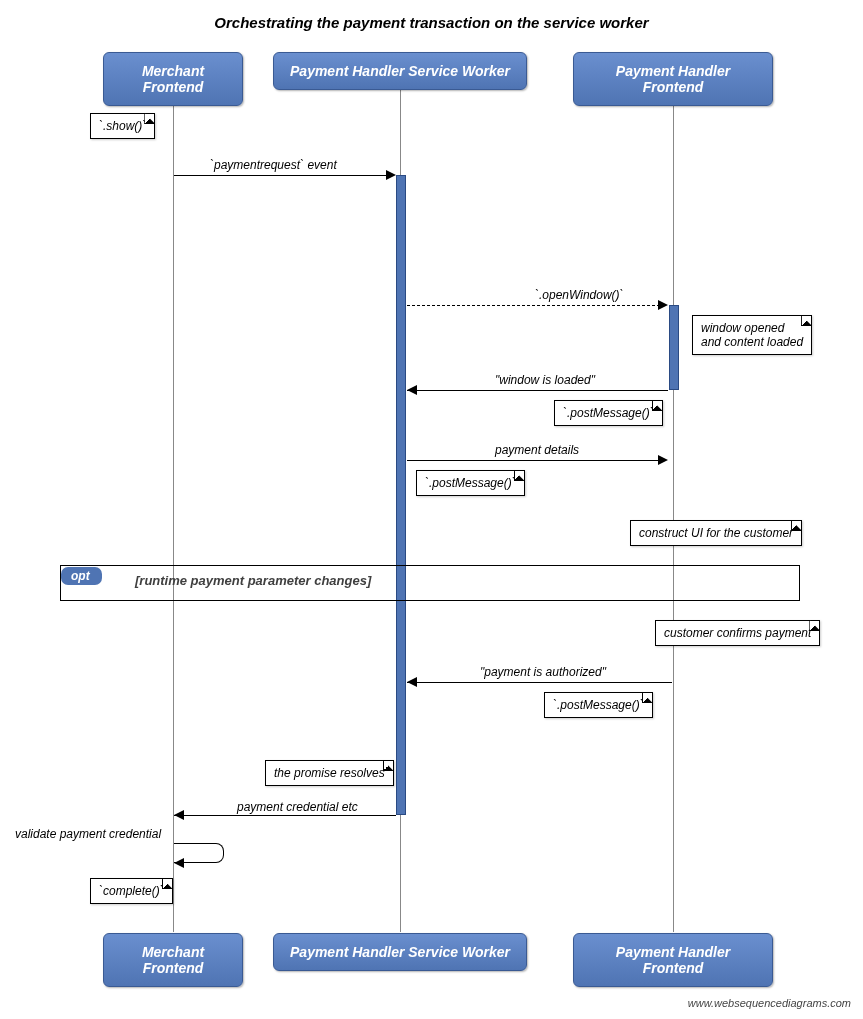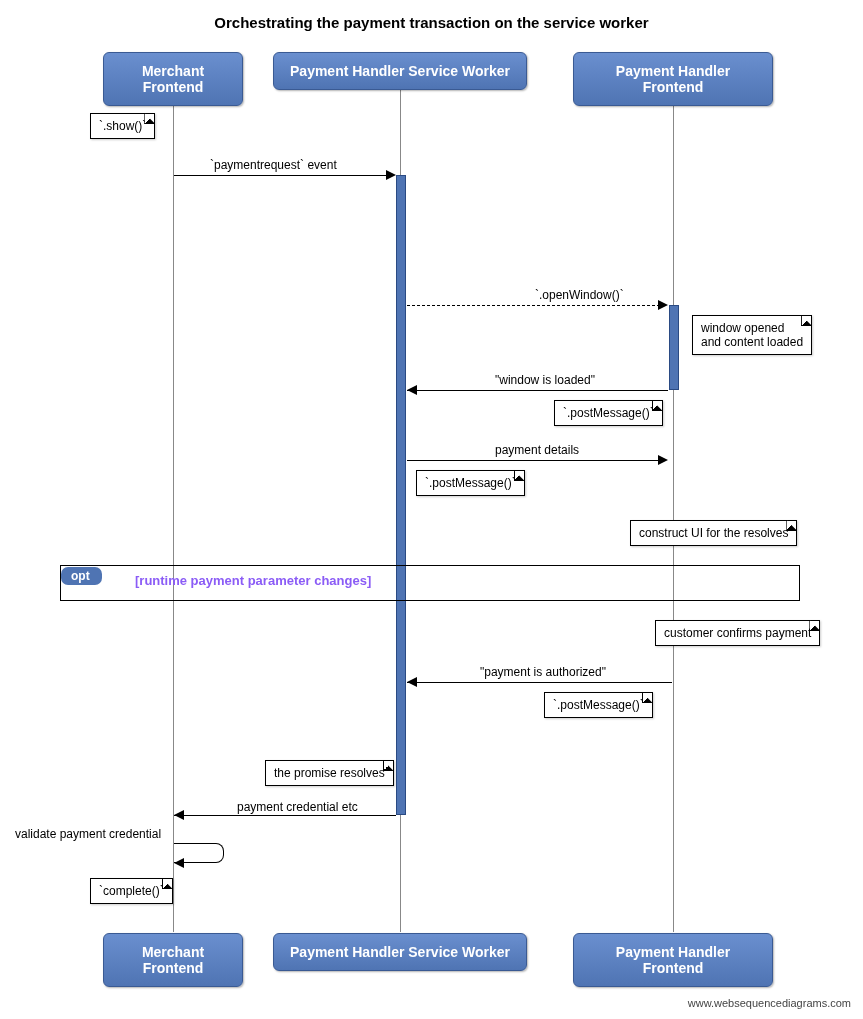--- a/index.html
+++ b/index.html
@@ -8,20 +8,21 @@
     font-size: 13px;
     background: #fff;
     margin: 0;
     padding: 0;
   }
   #canvas {
     position: relative;
     width: 863px;
     height: 1019px;
     background: #fff;
+    font-style: italic;
   }
   .title {
     position: absolute;
     width: 100%;
     text-align: center;
     font-weight: bold;
     font-size: 15px;
     color: #000;
   }
   .participant {
@@ -100,21 +101,21 @@
     color: #fff;
     font-weight: bold;
     font-size: 12px;
     padding: 2px 12px 2px 10px;
     border-radius: 0 10px 10px 0;
   }
   .opt-guard {
     position: absolute;
     font-size: 13px;
     font-weight: bold;
-    color: #8b5cf6;
+    color: #404040;
   }
   .self-loop {
     position: absolute;
     border: 1px solid #000;
     border-left: none;
     border-radius: 0 8px 8px 0;
   }
   .watermark {
     position: absolute;
     font-size: 11px;
@@ -164,21 +165,21 @@
   <div class="arrow-head-l" style="left:407px; top:385px;"></div>
 
   <div class="note" style="left:554px; top:400px;">`.postMessage()`</div>
 
   <div class="msg-label" style="left:495px; top:443px;">payment details</div>
   <div class="arrow" style="left:407px; top:460px; width:258px;"></div>
   <div class="arrow-head-r" style="left:658px; top:455px;"></div>
 
   <div class="note" style="left:416px; top:470px;">`.postMessage()`</div>
 
-  <div class="note" style="left:630px; top:520px;">construct UI for the resolves</div>
+  <div class="note" style="left:630px; top:520px;">construct UI for the customer</div>
 
   <div class="opt-box" style="left:60px; top:565px; width:740px; height:36px;"></div>
   <div class="opt-tag" style="left:61px; top:567px;border-radius:7px;">opt</div>
   <div class="opt-guard" style="left:135px; top:573px;">[runtime payment parameter changes]</div>
 
   <div class="note" style="left:655px; top:620px;">customer confirms payment</div>
 
   <div class="msg-label" style="left:480px; top:665px;">"payment is authorized"</div>
   <div class="arrow" style="left:407px; top:682px; width:265px;"></div>
   <div class="arrow-head-l" style="left:407px; top:677px;"></div>

